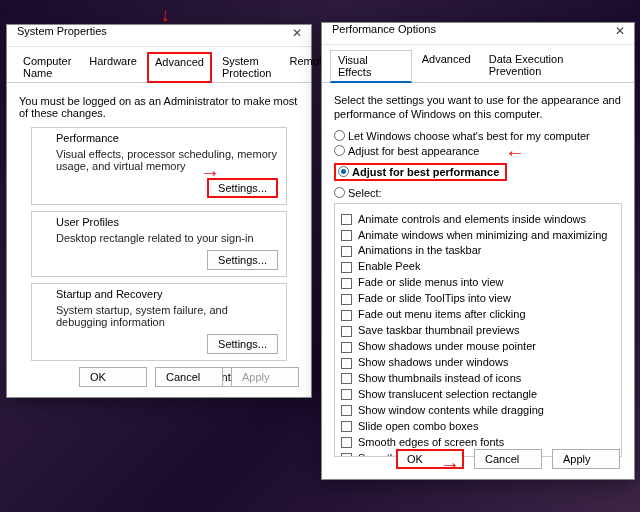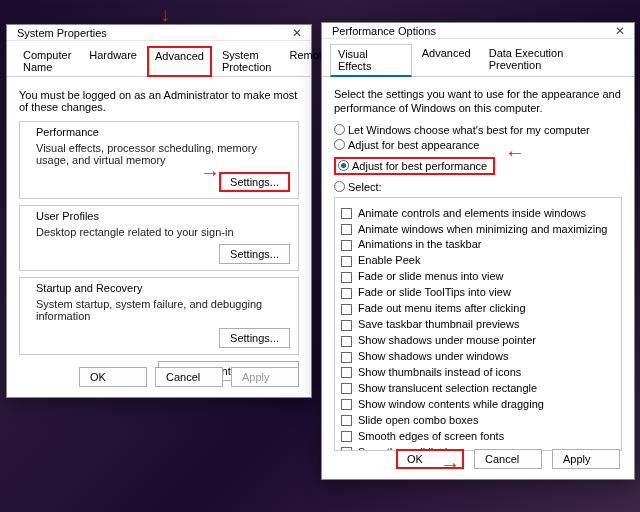--- a/index.html
+++ b/index.html
@@ -15,23 +15,22 @@
   }
   .dialog {
     position: absolute;
     background: #ffffff;
     border: 1px solid #888;
     box-shadow: 0 4px 20px rgba(0,0,0,0.4);
   }
   .dialog.sysprops { left: 6px; top: 24px; width: 306px; height: 374px; }
   .dialog.perfopts { left: 321px; top: 22px; width: 314px; height: 458px; }
   .titlebar {
-    height: 16px;
-    display: flex;
-    align-items: center;
+    height: 22px;
+    display: flex;
     padding: 0 6px;
     font-size: 11px;
     border-bottom: 1px solid #e5e5e5;
   }
   .titlebar .title { flex: 1; padding-left: 4px; }
   .close-x {
     width: 16px; height: 16px;
     display: inline-flex; align-items: center; justify-content: center;
     font-size: 12px; color: #444;
   }
@@ -55,22 +54,22 @@
     top: 1px;
   }
   .tab.hl-red {
     border: 2px solid #e11;
     padding: 2px 6px;
   }
   .body { padding: 8px 12px; }
   .notice { font-size: 11px; margin: 4px 0 8px; }
   .group {
     border: 1px solid #ccc;
-    padding: 4px 8px 6px 16px;
-    margin: 6px 0;
+    padding: 4px 8px 6px 24px;
+    margin: 6px 12px;
     position: relative;
   }
   .group-title {
     font-size: 11px;
     margin: 0 0 4px 0;
   }
   .group-text { font-size: 11px; color: #222; }
   .btn {
     display: inline-block;
     min-width: 68px;
@@ -86,21 +85,21 @@
     right: 12px;
     bottom: 10px;
     display: flex;
     gap: 8px;
   }
   .perf-body { padding: 8px 12px; }
   .perf-intro { font-size: 11px; margin: 2px 0 8px; line-height: 1.3; }
   .radio-row { display: flex; align-items: center; gap: 3px; font-size: 11px; margin: 3px 0; }
   .radio { width: 11px; height: 11px; border: 1px solid #666; border-radius: 50%; display: inline-flex; align-items: center; justify-content: center; }
   .radio .dot { width: 5px; height: 5px; border-radius: 50%; background: #0067c0; }
-  .radio-row.hl-red { border: 2px solid #e11; display: inline-flex; padding: 1px 6px 1px 2px; }
+  .radio-row.hl-red { border: 2px solid #e11; display: inline-flex; padding: 1px 6px 1px 2px; font-weight: bold; }
   .check-list {
     border: 1px solid #ccc;
     margin-top: 4px;
     padding: 8px 6px;
     height: 254px;
     overflow: hidden;
   }
   .check-row { display: flex; align-items: center; gap: 6px; font-size: 11px; line-height: 1.45; }
   .cbox { width: 11px; height: 11px; border: 1px solid #666; flex: none; }
   .arrow {

